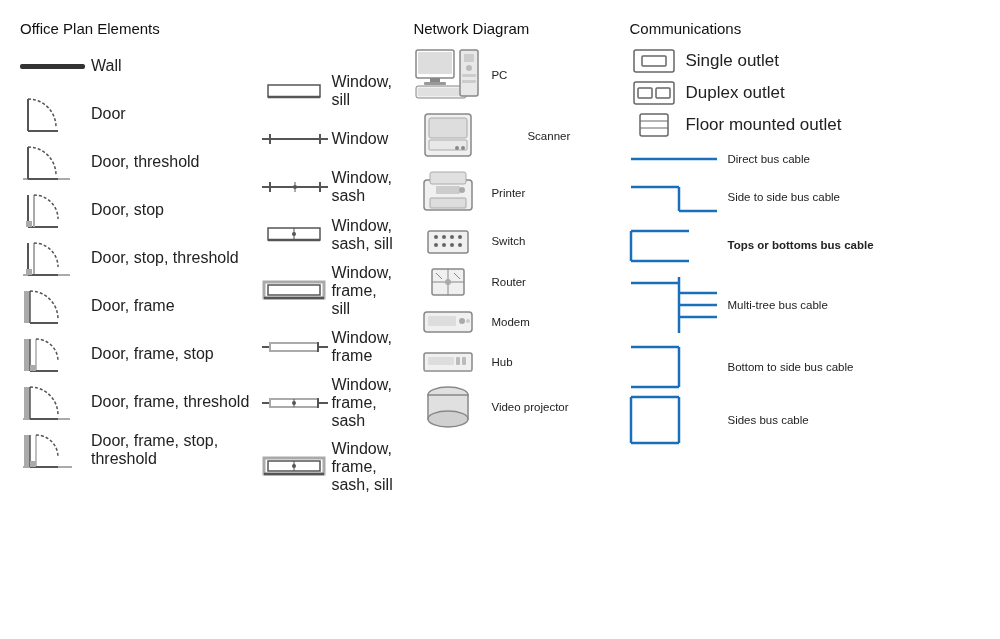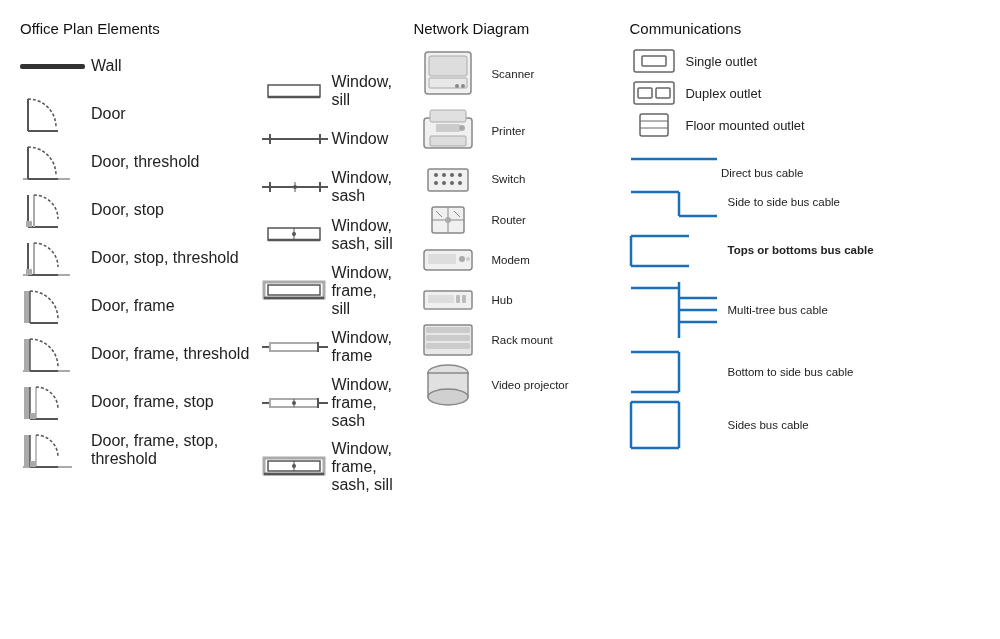--- a/index.html
+++ b/index.html
@@ -101,21 +101,21 @@
       min-height: 28px;
     }
     .comms-icon {
       width: 50px;
       flex-shrink: 0;
       display: flex;
       align-items: center;
       justify-content: center;
     }
     .comms-label {
-      font-size: 13px;
+      font-size: 17px;
       color: #222;
       margin-left: 6px;
     }
 
     
     .bus-cable-section {
       display: flex;
       align-items: flex-start;
       margin-bottom: 6px;
     }
@@ -199,42 +199,42 @@
           <line x1="10" y1="36" x2="38" y2="36" stroke="#555" stroke-width="2"></line>
           <path d="M10,4 A28,28 0 0,1 38,32" stroke="#555" stroke-width="1.5" fill="none" stroke-dasharray="3,2"></path>
         </svg>
       </div>
       <span class="item-label">Door, frame</span>
     </div>
 
     <div class="item-row">
       <div class="item-icon door-icon">
         <svg width="55" height="38">
-          <line x1="3" y1="36" x2="50" y2="36" stroke="#aaa" stroke-width="2"></line>
-          <rect x="4" y="4" width="6" height="32" fill="#aaa"></rect>
-          <line x1="10" y1="4" x2="10" y2="36" stroke="#555" stroke-width="1.5"></line>
-          <line x1="10" y1="36" x2="38" y2="36" stroke="#555" stroke-width="2"></line>
-          <path d="M10,4 A28,28 0 0,1 38,32" stroke="#555" stroke-width="1.5" fill="none" stroke-dasharray="3,2"></path>
-        </svg>
-      </div>
-      <span class="item-label">Door, frame, threshold</span>
-    </div>
-
-    <div class="item-row">
-      <div class="item-icon door-icon">
-        <svg width="55" height="38">
           <rect x="4" y="4" width="6" height="32" fill="#aaa"></rect>
           <line x1="10" y1="4" x2="10" y2="36" stroke="#555" stroke-width="1.5"></line>
           <line x1="16" y1="4" x2="16" y2="36" stroke="#aaa" stroke-width="1.5"></line>
           <line x1="10" y1="36" x2="38" y2="36" stroke="#555" stroke-width="2"></line>
           <path d="M16,4 A22,22 0 0,1 38,26" stroke="#555" stroke-width="1.5" fill="none" stroke-dasharray="3,2"></path>
           <rect x="10" y="30" width="6" height="6" fill="#aaa"></rect>
         </svg>
       </div>
       <span class="item-label">Door, frame, stop</span>
+    </div>
+
+    <div class="item-row">
+      <div class="item-icon door-icon">
+        <svg width="55" height="38">
+          <line x1="3" y1="36" x2="50" y2="36" stroke="#aaa" stroke-width="2"></line>
+          <rect x="4" y="4" width="6" height="32" fill="#aaa"></rect>
+          <line x1="10" y1="4" x2="10" y2="36" stroke="#555" stroke-width="1.5"></line>
+          <line x1="10" y1="36" x2="38" y2="36" stroke="#555" stroke-width="2"></line>
+          <path d="M10,4 A28,28 0 0,1 38,32" stroke="#555" stroke-width="1.5" fill="none" stroke-dasharray="3,2"></path>
+        </svg>
+      </div>
+      <span class="item-label">Door, frame, threshold</span>
     </div>
 
     <div class="item-row">
       <div class="item-icon door-icon">
         <svg width="55" height="38">
           <line x1="3" y1="36" x2="52" y2="36" stroke="#aaa" stroke-width="2"></line>
           <rect x="4" y="4" width="6" height="32" fill="#aaa"></rect>
           <line x1="10" y1="4" x2="10" y2="36" stroke="#555" stroke-width="1.5"></line>
           <line x1="16" y1="4" x2="16" y2="36" stroke="#aaa" stroke-width="1.5"></line>
           <line x1="10" y1="36" x2="38" y2="36" stroke="#555" stroke-width="2"></line>
@@ -347,22 +347,43 @@
           <line x1="4" y1="18" x2="64" y2="18" stroke="#555" stroke-width="2.5"></line>
         </svg>
       </div>
       <span class="item-label">Window, frame, sash, sill</span>
     </div>
   </div>
 
   <div class="column col-network">
     <div class="section-title">Network Diagram</div>
 
-
-    <div class="net-item-row" style="min-height:54px;margin-bottom:6px;">
+    <div class="net-item-row" style="min-height:56px;margin-bottom:6px;">
+      <div class="net-icon">
+        <svg width="68" height="54">
+
+          <rect x="2" y="2" width="38" height="28" rx="2" fill="#fff" stroke="#888" stroke-width="1.5"></rect>
+          <rect x="4" y="4" width="34" height="22" rx="1" fill="#ddd"></rect>
+          <rect x="16" y="30" width="10" height="4" fill="#888"></rect>
+          <rect x="10" y="34" width="22" height="3" rx="1" fill="#999"></rect>
+
+          <rect x="2" y="38" width="50" height="12" rx="2" fill="#f0f0f0" stroke="#888" stroke-width="1"></rect>
+          <rect x="4" y="40" width="46" height="8" rx="1" fill="#e0e0e0"></rect>
+
+          <rect x="46" y="2" width="18" height="46" rx="2" fill="#e8e8e8" stroke="#888" stroke-width="1.5"></rect>
+          <rect x="50" y="6" width="10" height="8" rx="1" fill="#ccc"></rect>
+          <circle cx="55" cy="20" r="3" fill="#bbb"></circle>
+          <rect x="48" y="26" width="14" height="3" rx="1" fill="#ccc"></rect>
+          <rect x="48" y="32" width="14" height="3" rx="1" fill="#ccc"></rect>
+        </svg>
+      </div>
+      <span class="net-label">PC</span>
+    </div>
+
+    <div class="net-item-row" style="min-height:54px;margin-bottom:6px;gap:36px;">
       <div class="net-icon">
         <svg width="50" height="52">
           <rect x="2" y="4" width="46" height="42" rx="3" fill="#f0f0f0" stroke="#888" stroke-width="1.5"></rect>
           <rect x="6" y="8" width="38" height="20" rx="2" fill="#ddd" stroke="#aaa" stroke-width="1"></rect>
           <rect x="6" y="30" width="38" height="10" rx="1" fill="#e8e8e8" stroke="#aaa" stroke-width="1"></rect>
           <circle cx="40" cy="38" r="2" fill="#888"></circle>
           <circle cx="34" cy="38" r="2" fill="#888"></circle>
         </svg>
       </div>
       <span class="net-label">Scanner</span>
@@ -431,31 +452,20 @@
           <rect x="6" y="8" width="26" height="8" rx="1" fill="#ddd"></rect>
           <rect x="34" y="8" width="4" height="8" rx="1" fill="#bbb"></rect>
           <rect x="40" y="8" width="4" height="8" rx="1" fill="#bbb"></rect>
           <rect x="6" y="18" width="48" height="4" rx="0" fill="none"></rect>
           <line x1="2" y1="22" x2="50" y2="22" stroke="#aaa" stroke-width="1.5"></line>
         </svg>
       </div>
       <span class="net-label">Hub</span>
     </div>
 
-    <div class="net-item-row" style="min-height:34px;margin-bottom:6px;">
-      <div class="net-icon">
-        <svg width="52" height="34">
-          <rect x="2" y="2" width="48" height="30" rx="2" fill="#e8e8e8" stroke="#888" stroke-width="1.5"></rect>
-          <rect x="4" y="4" width="44" height="6" rx="1" fill="#ccc"></rect>
-          <rect x="4" y="12" width="44" height="6" rx="1" fill="#ccc"></rect>
-          <rect x="4" y="20" width="44" height="6" rx="1" fill="#ccc"></rect>
-        </svg>
-      </div>
-      <span class="net-label">Rack mount</span>
-    </div>
 
     <div class="net-item-row" style="min-height:40px;">
       <div class="net-icon">
         <svg width="44" height="44">
 
           <ellipse cx="22" cy="10" rx="20" ry="8" fill="#e0e0e0" stroke="#888" stroke-width="1.5"></ellipse>
           <rect x="2" y="10" width="40" height="24" fill="#e0e0e0" stroke="#888" stroke-width="1.5"></rect>
           <ellipse cx="22" cy="34" rx="20" ry="8" fill="#d0d0d0" stroke="#888" stroke-width="1.5"></ellipse>
         </svg>
       </div>
@@ -493,21 +503,21 @@
           <rect x="4" y="2" width="28" height="22" rx="2" fill="#fff" stroke="#666" stroke-width="1.5"></rect>
           <line x1="4" y1="9" x2="32" y2="9" stroke="#666" stroke-width="1"></line>
           <line x1="4" y1="16" x2="32" y2="16" stroke="#666" stroke-width="1"></line>
         </svg>
       </div>
       <span class="comms-label">Floor mounted outlet</span>
     </div>
 
     <div style="height:8px;"></div>
 
-    <div class="bus-cable-section" style="margin-bottom:5px;flex-direction:column;">
+    <div class="bus-cable-section" style="margin-bottom:12px;">
       <svg width="90" height="16">
         <line x1="2" y1="8" x2="88" y2="8" stroke="#1a6fba" stroke-width="2.5"></line>
       </svg>
       <span class="bus-cable-label">Direct bus cable</span>
     </div>
 
     <div class="bus-cable-section" style="margin-bottom:10px;">
       <svg width="90" height="36">
         <line x1="2" y1="8" x2="50" y2="8" stroke="#1a6fba" stroke-width="2.5"></line>
         <line x1="50" y1="8" x2="50" y2="32" stroke="#1a6fba" stroke-width="2.5"></line>

